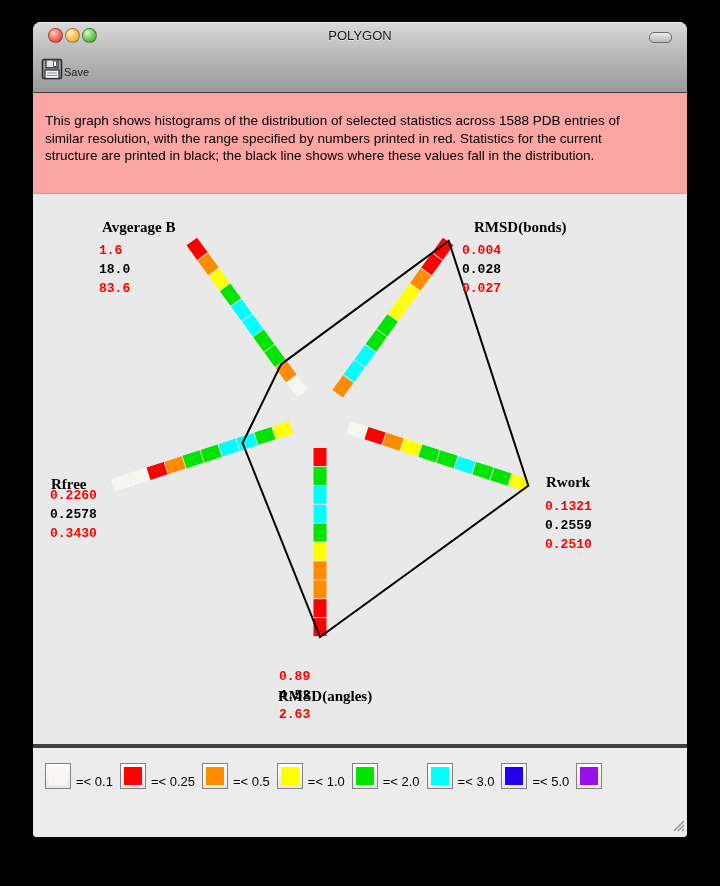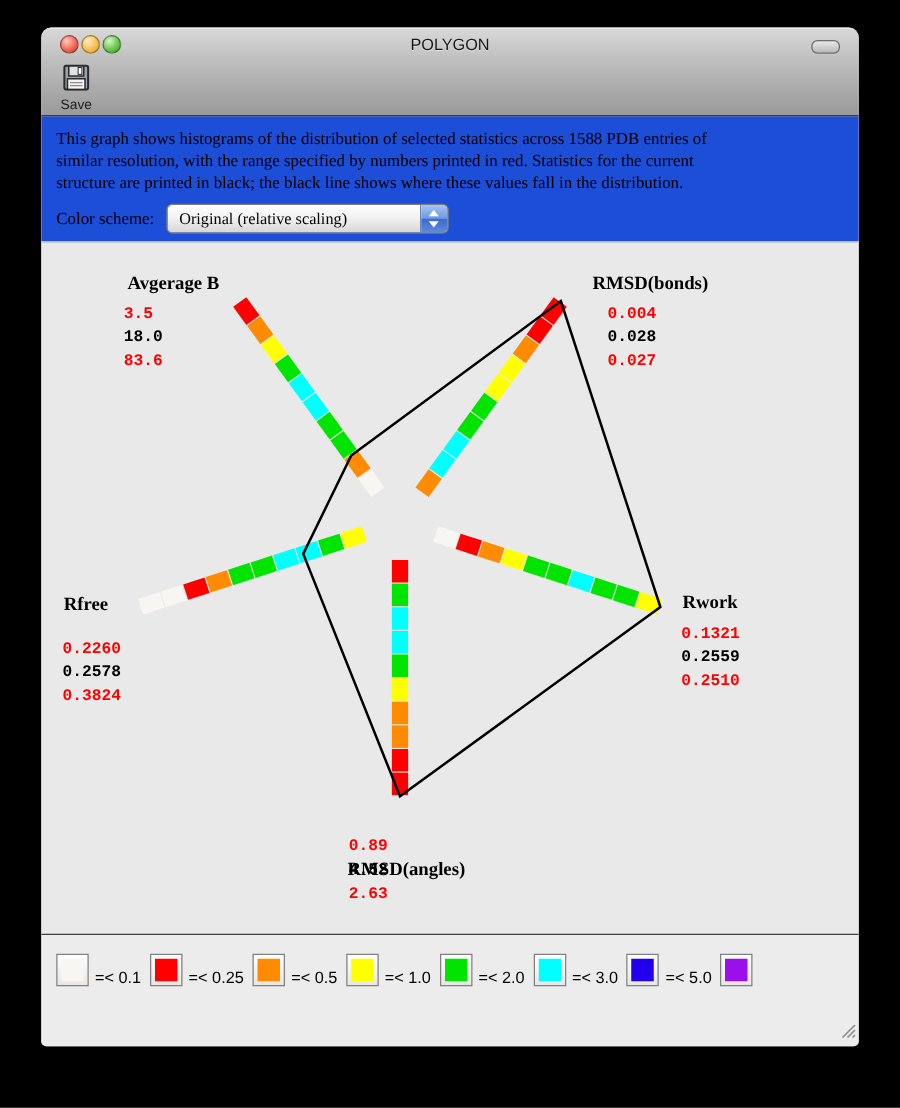--- a/index.html
+++ b/index.html
@@ -16,38 +16,38 @@
   .tl{position:absolute;top:6px;width:13px;height:13px;border-radius:50%;border:1px solid rgba(0,0,0,.35);}
   .tl.red{left:15px;background:radial-gradient(circle at 35% 30%,#ffc9bd,#ee6a5a 55%,#c93a2b);}
   .tl.yellow{left:32px;background:radial-gradient(circle at 35% 30%,#ffeec2,#f5bf4f 55%,#d99b23);}
   .tl.green{left:49px;background:radial-gradient(circle at 35% 30%,#d8f7c7,#69c74f 55%,#3f9a2a);}
   .win-title{position:absolute;left:0;right:0;top:6px;text-align:center;
     font-size:13px;color:#161616;text-shadow:0 1px 0 rgba(255,255,255,.5);}
   .pill{position:absolute;right:15px;top:10px;width:21px;height:9px;border-radius:5px;
     border:1px solid #6d6d6d;background:linear-gradient(#e9e9e9,#b9b9b9);}
   .toolbar{position:absolute;left:0;right:0;top:28px;height:42px;}
   .toolbtn{position:absolute;left:7px;top:1px;width:42px;height:40px;border:none;background:transparent;
-    display:flex;flex-direction:column;align-items:center;cursor:default;padding:0;}
+    display:flex;flex-direction:row;align-items:center;cursor:default;padding:0;}
   .toolbtn .lbl{font-size:11px;color:#1c1c1c;margin-top:1px;font-family:"Liberation Sans",sans-serif;}
   
-  .descpanel{height:100px;background:#1d4ed8;padding:9px 12px 0 12px;box-sizing:border-box;font-family:Liberation Serif, serif;}
+  .descpanel{height:100px;background:#fca5a5;padding:19px 12px 0 12px;box-sizing:border-box;}
   .desc{font-size:13.5px;line-height:17.5px;color:#000;white-space:pre-line;}
   .schemerow{margin-top:8px;display:flex;align-items:center;}
   .schemerow .sl{font-size:13.5px;color:#000;}
   .popup{position:relative;margin-left:10px;width:224px;height:22px;border:1px solid #7b7b7b;border-radius:5px;
     background:linear-gradient(#ffffff,#f2f2f2 45%,#d7d7d7);box-shadow:inset 0 1px 0 #fff;}
   .popup .val{position:absolute;left:9px;top:3px;font-size:13px;color:#000;}
   .popup .cap{position:absolute;right:0;top:0;bottom:0;width:21px;border-radius:0 4px 4px 0;
     background:linear-gradient(#a7c4f2,#6f9ae5 48%,#3b6ccd 52%,#5e8ada);border-left:1px solid #6b86b9;}
   .popup .cap .up,.popup .cap .dn{position:absolute;left:6px;width:0;height:0;border-left:4.5px solid transparent;border-right:4.5px solid transparent;}
   .popup .cap .up{top:4px;border-bottom:5px solid #fff;}
   .popup .cap .dn{bottom:4px;border-top:5px solid #fff;}
   
   .plotpanel{position:relative;height:555px;background:#e9e9e9;
-    border-top:1px solid #ababab;border-bottom:1px solid #404040;box-sizing:border-box;}
+    border-top:1px solid #ababab;border-bottom:4px solid #404040;box-sizing:border-box;}
   .plotpanel svg{position:absolute;left:0;top:0;}
   .axis-name{position:absolute;font:700 15px "Liberation Serif",serif;color:#000;white-space:nowrap;}
   .axis-vals{position:absolute;font:700 13px "Liberation Mono","DejaVu Sans Mono",monospace;
     line-height:19px;white-space:pre;}
   .axis-vals .mn,.axis-vals .mx{color:#f00;}
   .axis-vals .cur{color:#000;}
   
   .legendpanel{position:relative;height:90px;background:#ececec;padding:8px 12px 0 12px;box-sizing:border-box;}
   .legend-text{font-size:13.5px;line-height:17.5px;color:#000;white-space:pre-line;}
   .legend-row{margin-top:7px;display:flex;align-items:flex-end;}
@@ -83,30 +83,20 @@
         </span>
         <span class="lbl">Save</span>
       </button>
     </div>
   </div>
 
   <div class="descpanel">
     <div class="desc" id="desc-text">This graph shows histograms of the distribution of selected statistics across 1588 PDB entries of
 similar resolution, with the range specified by numbers printed in red.  Statistics for the current
 structure are printed in black; the black line shows where these values fall in the distribution.</div>
-    <div class="schemerow">
-      <span class="sl">Color scheme:</span>
-      <div class="popup">
-        <span class="val">Original (relative scaling)</span>
-        <span class="cap">
-            <span class="up"></span>
-            <span class="dn"></span>
-          </span>
-      </div>
-    </div>
   </div>
 
   <div class="plotpanel" id="plot-panel">
     <svg id="plot-svg" width="652" height="553" viewBox="0 0 652 553">
       <g id="bins-layer">
           <g transform="translate(287,224) rotate(-126)">
             <rect x="30.00" y="-6.5" width="18.00" height="13" fill="#f7f6f3"></rect>
             <rect x="48.90" y="-6.5" width="18.00" height="13" fill="#ff8c00"></rect>
             <rect x="67.80" y="-6.5" width="18.00" height="13" fill="#00e400"></rect>
             <rect x="86.70" y="-6.5" width="18.00" height="13" fill="#00e400"></rect>
@@ -162,29 +152,29 @@
             <rect x="124.50" y="-6.5" width="18.00" height="13" fill="#00e400"></rect>
             <rect x="143.40" y="-6.5" width="18.00" height="13" fill="#ff8c00"></rect>
             <rect x="162.30" y="-6.5" width="18.00" height="13" fill="#ff0000"></rect>
             <rect x="181.20" y="-6.5" width="18.00" height="13" fill="#f7f6f3"></rect>
             <rect x="200.10" y="-6.5" width="18.00" height="13" fill="#f7f6f3"></rect>
           </g>
         </g>
       <polygon id="dist-polygon" fill="none" stroke="#000000" stroke-width="2" stroke-linejoin="miter" points="248.0,170.4 415.7,46.8 495.3,291.7 287.0,443.0 209.6,249.1"></polygon>
     </svg>
   <div class="axis-name" style="left: 69px; top: 25px;">Avgerage B</div>
-      <div class="axis-vals" style="left: 66px; top: 47px;"><div class="mn">3.5</div><div class="cur">18.0</div><div class="mx">83.6</div></div>
+      <div class="axis-vals" style="left: 66px; top: 47px;"><div class="mn">1.6</div><div class="cur">18.0</div><div class="mx">83.6</div></div>
       <div class="axis-name" style="left: 441px; top: 25px;">RMSD(bonds)</div>
-      <div class="axis-vals" style="left: 429px; top: 47px; margin-left: 24px;"><div class="mn">0.004</div><div class="cur">0.028</div><div class="mx">0.027</div></div>
+      <div class="axis-vals" style="left: 429px; top: 47px;"><div class="mn">0.004</div><div class="cur">0.028</div><div class="mx">0.027</div></div>
       <div class="axis-name" style="left: 513px; top: 280px;">Rwork</div>
       <div class="axis-vals" style="left: 512px; top: 303px;"><div class="mn">0.1321</div><div class="cur">0.2559</div><div class="mx">0.2510</div></div>
       <div class="axis-name" style="left: 245px; top: 451px; margin-top: 43px;">RMSD(angles)</div>
       <div class="axis-vals" style="left: 246px; top: 473px;"><div class="mn">0.89</div><div class="cur">4.52</div><div class="mx">2.63</div></div>
       <div class="axis-name" style="left: 18px; top: 282px;">Rfree</div>
-      <div class="axis-vals" style="left: 17px; top: 315px;"><div class="mn">0.2260</div><div class="cur">0.2578</div><div class="mx">0.3824</div></div>
+      <div class="axis-vals" style="left: 17px; top: 292px;"><div class="mn">0.2260</div><div class="cur">0.2578</div><div class="mx">0.3430</div></div>
     </div>
 
   <div class="legendpanel">
     <div class="legend-row" id="legend-row">
         <span class="swatch">
           <span class="inner" style="background: rgb(247, 246, 243);"></span>
         </span>
         <span class="legend-lbl">=&lt; 0.1</span>
         <span class="swatch">
           <span class="inner" style="background: rgb(255, 0, 0);"></span>

